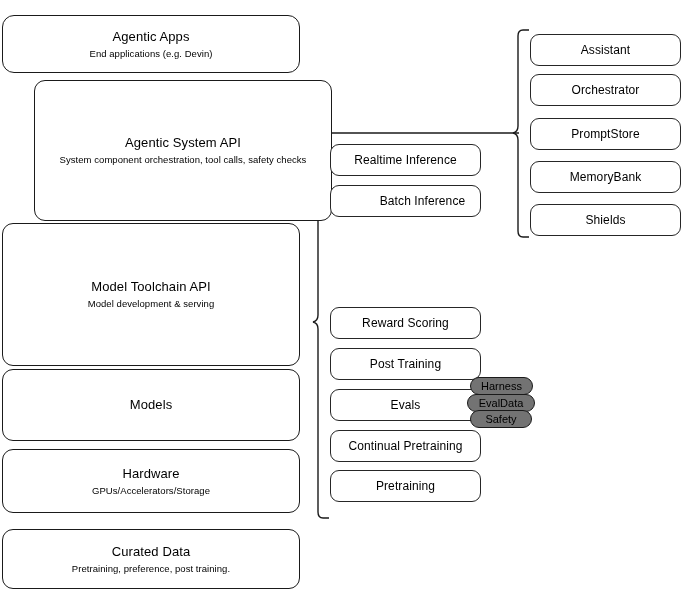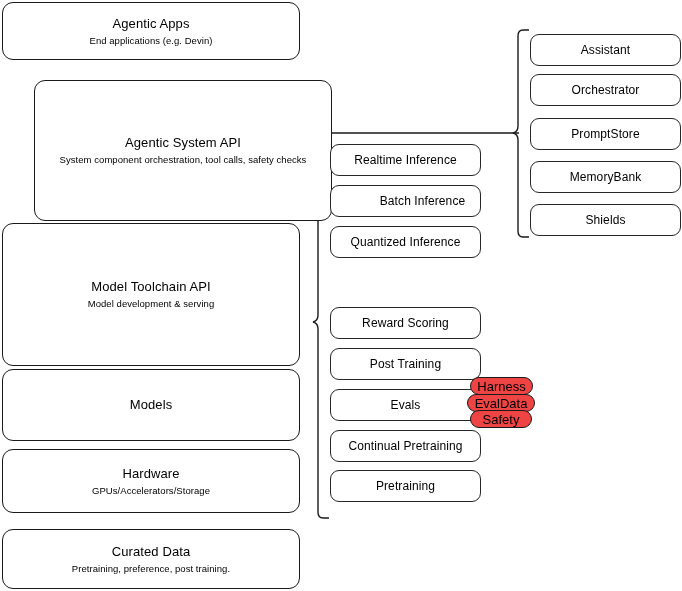--- a/index.html
+++ b/index.html
@@ -65,27 +65,27 @@
     width: 151px;
   }
   .right {
     left: 530px;
     width: 151px;
   }
   
   .pill {
     position: absolute;
     box-sizing: border-box;
-    background: #ef4444;
+    background: #737373;
     border: 1px solid #1a1a1a;
     border-radius: 10px;
     display: flex;
     align-items: center;
     justify-content: center;
-    font-size: 13px;
+    font-size: 11px;
     line-height: 13px;
     color: #000000;
     z-index: 6;
     white-space: nowrap;
   }
   
   .wires {
     position: absolute;
     left: 0;
     top: 0;
@@ -102,21 +102,21 @@
 
   <svg class="wires" viewBox="0 0 682 591" width="682" height="591" xmlns="http://www.w3.org/2000/svg">
 
     <path d="M302,133 L519,133" fill="none" stroke="#1a1a1a" stroke-width="1.3"></path>
 
     <path d="M529,30 L523,30 Q518,30 518,36 L518,126 Q518,132 513,133 Q518,134 518,140 L518,231 Q518,237 523,237 L529,237" fill="none" stroke="#1a1a1a" stroke-width="1.4"></path>
 
     <path d="M329,143 L323,143 Q318,143 318,149 L318,315 Q318,321 313,322 Q318,323 318,329 L318,512 Q318,518 323,518 L329,518" fill="none" stroke="#1a1a1a" stroke-width="1.4"></path>
   </svg>
 
-  <div class="node layer" style="top:2px;height:58px;">
+  <div class="node layer" style="top:15px;height:58px;border-radius:12px;">
     <div class="title">Agentic Apps</div>
     <div class="sub">End applications (e.g. Devin)</div>
   </div>
 
   <div class="node layer" style="top:80px;height:141px;margin-left:32px;">
     <div class="title">Agentic System API</div>
     <div class="sub">System component orchestration, tool calls, safety checks</div>
   </div>
 
   <div class="node layer" style="top:223px;height:143px;">
@@ -136,23 +136,20 @@
   <div class="node layer" style="top:529px;height:60px;">
     <div class="title">Curated Data</div>
     <div class="sub">Pretraining, preference, post training.</div>
   </div>
 
   <div class="node cap mid" style="top:144px;">
     <div class="title">Realtime Inference</div>
   </div>
   <div class="node cap mid" style="top:185px;padding-left:34px;">
     <div class="title">Batch Inference</div>
-  </div>
-  <div class="node cap mid" style="top:226px;">
-    <div class="title">Quantized Inference</div>
   </div>
   <div class="node cap mid" style="top:307px;">
     <div class="title">Reward Scoring</div>
   </div>
   <div class="node cap mid" style="top:348px;">
     <div class="title">Post Training</div>
   </div>
   <div class="node cap mid" style="top:389px;">
     <div class="title">Evals</div>
   </div>

